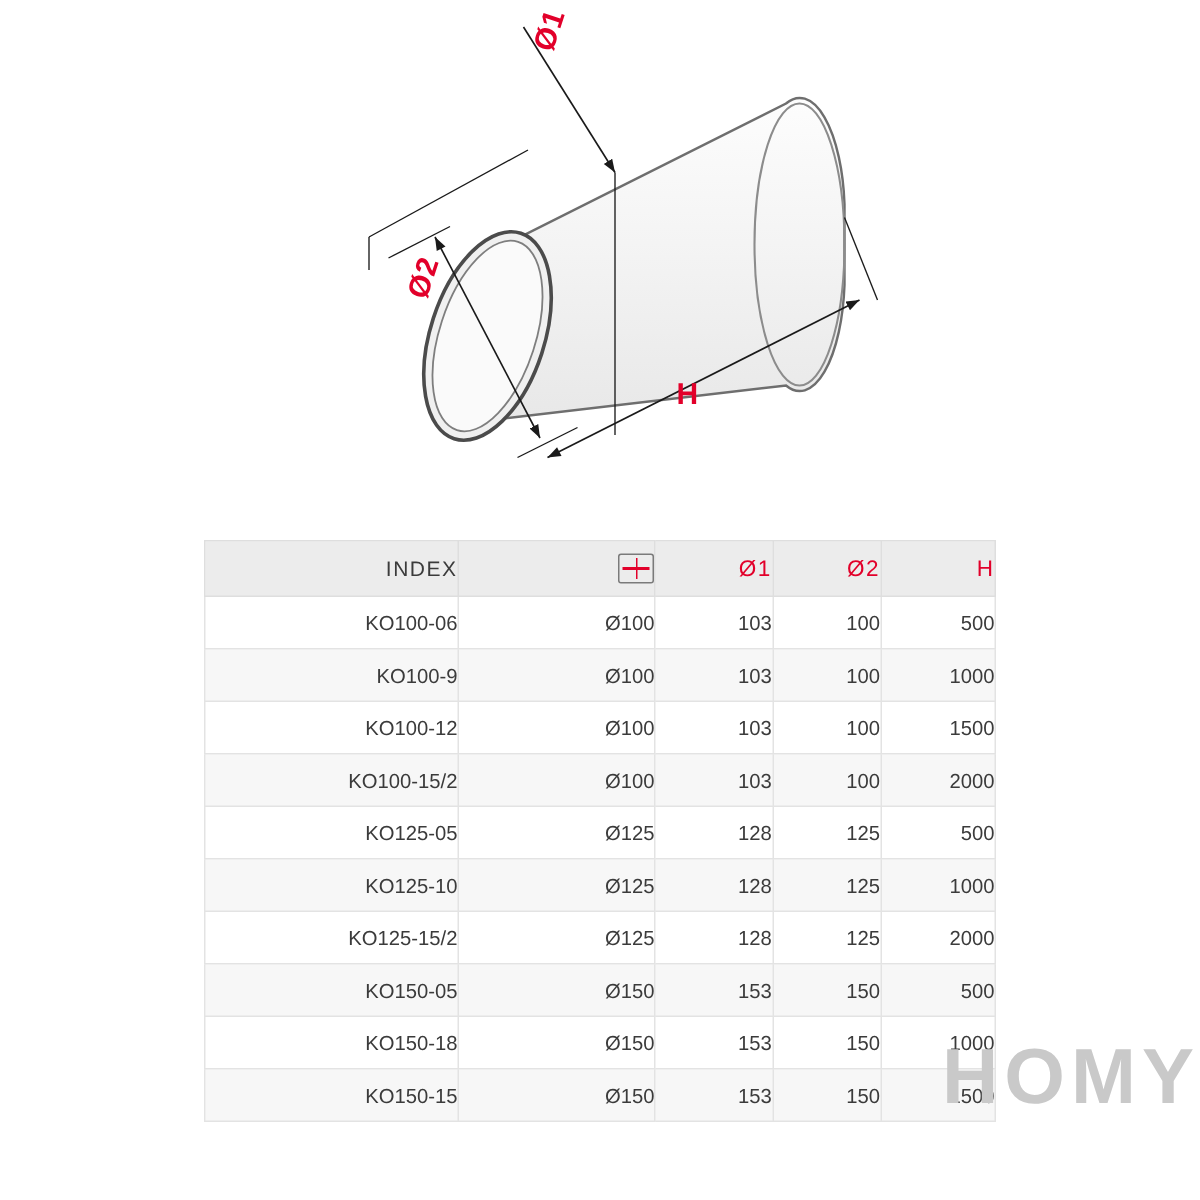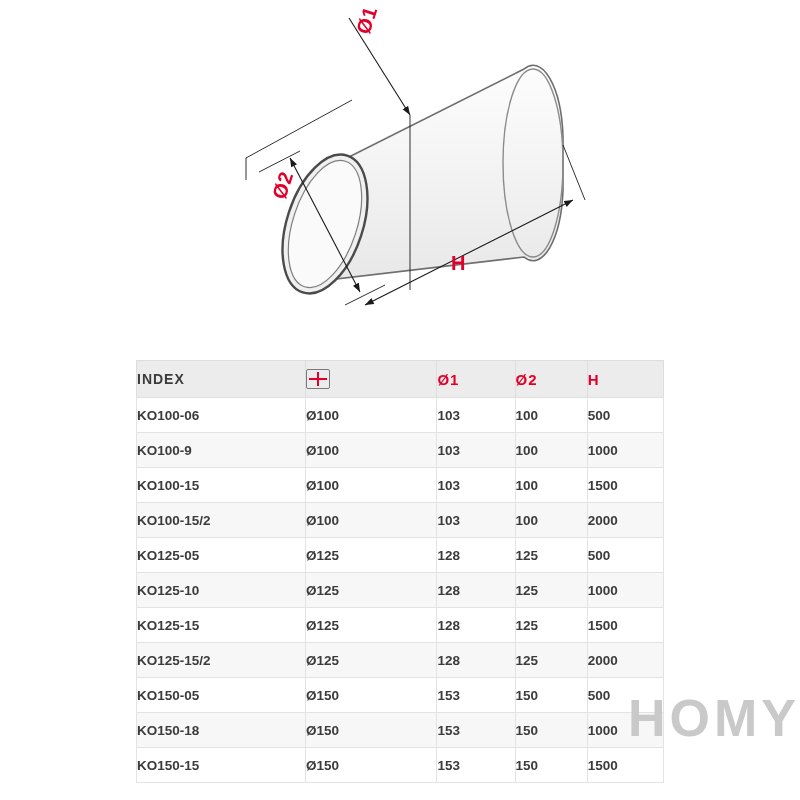--- a/index.html
+++ b/index.html
@@ -52,23 +52,23 @@
   #spec-table {
     position: absolute;
     left: 136px;
     top: 360px;
     width: 528px;
     border-collapse: collapse;
     font-size: 13.5px;
   }
   #spec-table th, #spec-table td {
     border: 1px solid #e3e3e3;
-    text-align: left;
+    text-align: right;
     color: #3b3b3b;
-    font-weight: bold;
+    font-weight: normal;
     height: 34px;
     padding: 0;
   }
   #spec-table thead th {
     background: #ececec;
     height: 36px;
     font-size: 14px;
     letter-spacing: 1px;
     border: 1px solid #dedede;
   }
@@ -213,21 +213,21 @@
         <td class="col-h">500</td>
       </tr>
       <tr>
         <td class="col-index">KO100-9</td>
         <td class="col-pack">Ø100</td>
         <td class="col-d1">103</td>
         <td class="col-d2">100</td>
         <td class="col-h">1000</td>
       </tr>
       <tr>
-        <td class="col-index">KO100-15</td>
+        <td class="col-index">KO100-12</td>
         <td class="col-pack">Ø100</td>
         <td class="col-d1">103</td>
         <td class="col-d2">100</td>
         <td class="col-h">1500</td>
       </tr>
       <tr>
         <td class="col-index">KO100-15/2</td>
         <td class="col-pack">Ø100</td>
         <td class="col-d1">103</td>
         <td class="col-d2">100</td>
@@ -241,27 +241,20 @@
         <td class="col-h">500</td>
       </tr>
       <tr>
         <td class="col-index">KO125-10</td>
         <td class="col-pack">Ø125</td>
         <td class="col-d1">128</td>
         <td class="col-d2">125</td>
         <td class="col-h">1000</td>
       </tr>
       <tr>
-        <td class="col-index">KO125-15</td>
-        <td class="col-pack">Ø125</td>
-        <td class="col-d1">128</td>
-        <td class="col-d2">125</td>
-        <td class="col-h">1500</td>
-      </tr>
-      <tr>
         <td class="col-index">KO125-15/2</td>
         <td class="col-pack">Ø125</td>
         <td class="col-d1">128</td>
         <td class="col-d2">125</td>
         <td class="col-h">2000</td>
       </tr>
       <tr>
         <td class="col-index">KO150-05</td>
         <td class="col-pack">Ø150</td>
         <td class="col-d1">153</td>

